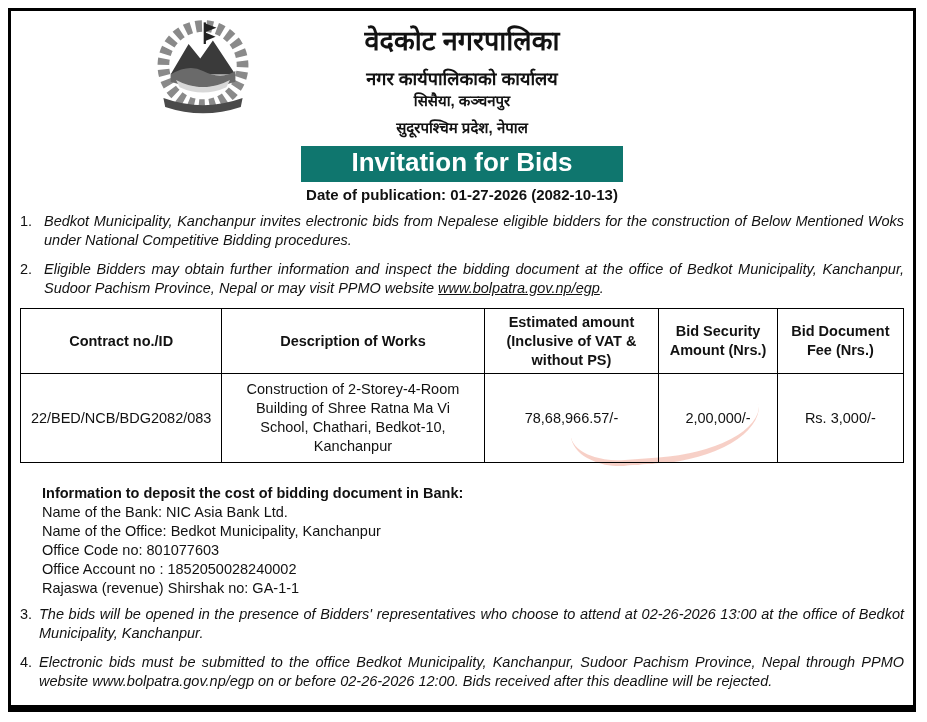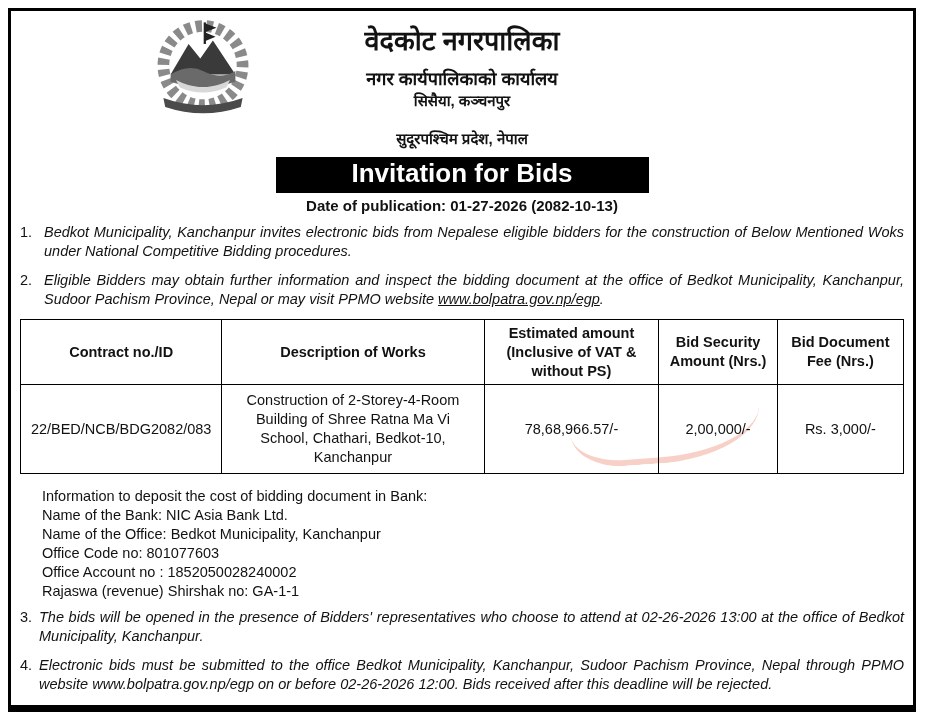--- a/index.html
+++ b/index.html
@@ -20,42 +20,42 @@
   .wm-red  { left:495px; top:328px; opacity:.6; }
   .wm-swoosh { position:absolute; z-index:0; left:560px; top:400px; width:190px; height:46px;
     border:0; border-bottom:6px solid; border-radius:0 0 120px 60px/0 0 60px 40px;
     transform:rotate(-4deg); opacity:.55; pointer-events:none; }
   
   .header { position:relative; text-align:center; }
   .logo { position:absolute; left:128px; top:4px; width:110px; height:108px; }
   .t1 { font-size:27px; font-weight:bold; padding-top:8px; }
   .t2 { font-size:18px; font-weight:bold; margin-top:8px; }
   .t3 { font-size:15px; font-weight:bold; }
-  .t4 { font-size:15px; font-weight:bold; margin-top:18px; }
-  .band { width:373px; margin:9px auto 0 auto; background:#000000; color:#fff;
+  .t4 { font-size:15px; font-weight:bold; margin-top:7px; }
+  .band { width:322px; margin:9px auto 0 auto; background:#0f766e; color:#fff;
     text-align:center; font-weight:bold; font-size:26px; padding:1px 0 4px 0; }
   .pubdate { text-align:center; font-weight:bold; font-size:15px; margin-top:4px; }
   
   .item { display:flex; font-size:14.5px; line-height:1.33; margin-top:9px; text-align:justify; }
   .item .num { flex:0 0 24px; }
   .item .txt { flex:1;font-style:italic; }
   .item.tight .num { flex:0 0 19px; }
   a.doclink, .doclink { color:#121212; text-decoration:underline; cursor:pointer; }
   
   table { width:100%; border-collapse:collapse; margin-top:10px; background:transparent; }
   th, td { border:1.6px solid #000; font-size:14.5px; padding:3px 8px;
     text-align:center; vertical-align:middle; background:transparent; }
   th { font-weight:bold; height:58px; line-height:1.3; }
   td { height:82px; line-height:1.3; }
   col.c1 { width:22.8%; } col.c2 { width:29.7%; } col.c3 { width:19.8%; }
   col.c4 { width:13.4%; } col.c5 { width:14.3%; }
   
   .bank { margin:9px 0 0 22px; font-size:14.5px; }
   .bank .bline { margin-top:3px; }
-  .bank .bhead { font-weight:normal; margin-top:14px; }
+  .bank .bhead { font-weight:bold; margin-top:22px; }
 </style>
 </head>
 <body>
 
 <div class="frame">
 
   <div class="wm-swoosh" style="border-bottom-color:#f2ab9b;"></div>
 
   <div class="content">
 

